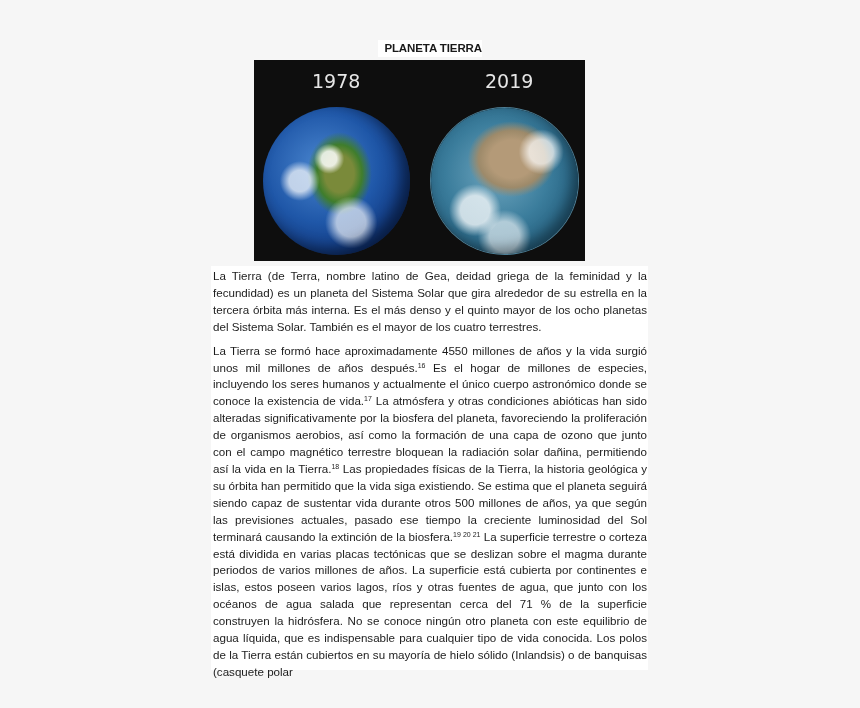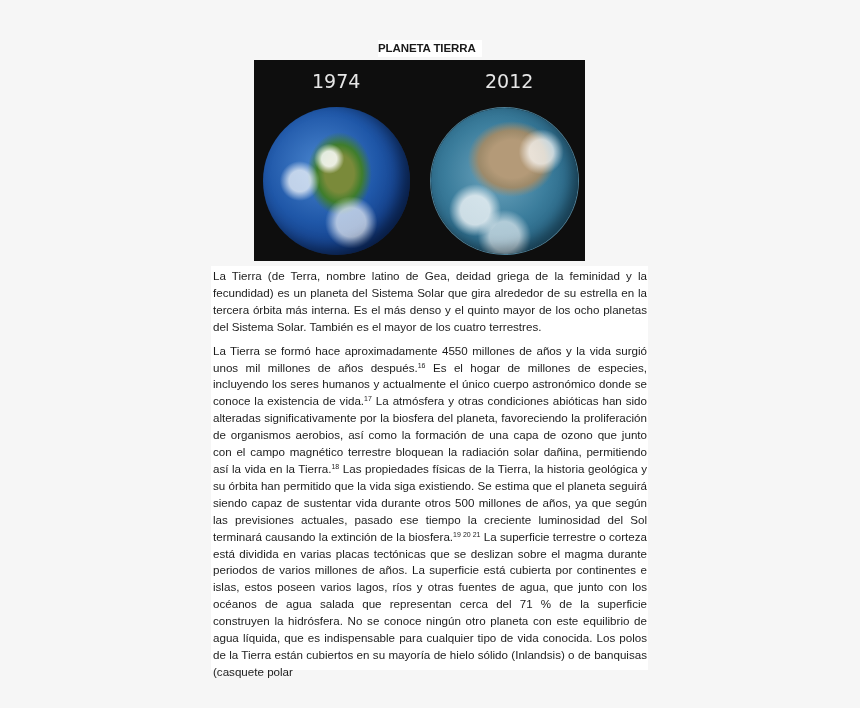--- a/index.html
+++ b/index.html
@@ -8,21 +8,21 @@
     background: #f6f6f6;
     position: relative;
     font-family: "Liberation Sans", sans-serif;
     color: #1a1a1a;
   }
   .title {
     position: absolute; left: 378px; top: 40px;
     width: 104px; height: 17px;
     background: #ffffff;
     font-weight: bold; font-size: 11.5px;
-    text-align: left; line-height: 17px;
+    text-align: right; line-height: 17px;
     letter-spacing: -0.1px;
   }
   .figure {
     position: absolute; left: 254px; top: 60px;
     width: 331px; height: 201px;
     background: #0e0e0e;
     overflow: hidden;
   }
   .year {
     position: absolute; top: 10px;
@@ -70,22 +70,22 @@
   .para + .para { margin-top: 5px; }
   .para b { font-weight: normal; }
   sup { font-size: 7px; line-height: 0; vertical-align: 4px; }
 </style>
 </head>
 <body>
 
 <div class="title">PLANETA TIERRA</div>
 
 <div class="figure">
-  <span class="year left">1974</span>
-  <span class="year right">2012</span>
+  <span class="year left">1978</span>
+  <span class="year right">2019</span>
   <div class="earth e1978"></div>
   <div class="earth e2012"></div>
 </div>
 
 <div class="text-block">
   <p class="para"><span>La </span><b>Tierra</b><span> (de Terra, nombre latino de Gea, deidad griega de la feminidad y la fecundidad) es un planeta del Sistema Solar que gira alrededor de su estrella en la tercera órbita más interna. Es el más denso y el quinto mayor de los ocho planetas del Sistema Solar. También es el mayor de los cuatro terrestres.</span></p>
   <p class="para"><span>La Tierra se formó hace aproximadamente 4550 millones de años y la vida surgió unos mil millones de años después.</span><sup>16</sup><span> Es el hogar de millones de especies, incluyendo los seres humanos y actualmente el único cuerpo astronómico donde se conoce la existencia de vida.</span><sup>17</sup><span> La atmósfera y otras condiciones abióticas han sido alteradas significativamente por la biosfera del planeta, favoreciendo la proliferación de organismos aerobios, así como la formación de una capa de ozono que junto con el campo magnético terrestre bloquean la radiación solar dañina, permitiendo así la vida en la Tierra.</span><sup>18</sup><span> Las propiedades físicas de la Tierra, la historia geológica y su órbita han permitido que la vida siga existiendo. Se estima que el planeta seguirá siendo capaz de sustentar vida durante otros 500 millones de años, ya que según las previsiones actuales, pasado ese tiempo la creciente luminosidad del Sol terminará causando la extinción de la biosfera.</span><sup>19 20 21</sup><span> La superficie terrestre o corteza está dividida en varias placas tectónicas que se deslizan sobre el magma durante periodos de varios millones de años. La superficie está cubierta por continentes e islas, estos poseen varios lagos, ríos y otras fuentes de agua, que junto con los océanos de agua salada que representan cerca del 71 % de la superficie construyen la hidrósfera. No se conoce ningún otro planeta con este equilibrio de agua líquida, que es indispensable para cualquier tipo de vida conocida. Los polos de la Tierra están cubiertos en su mayoría de hielo sólido (Inlandsis) o de banquisas (casquete polar</span></p>
 </div>
 
 </body></html>

